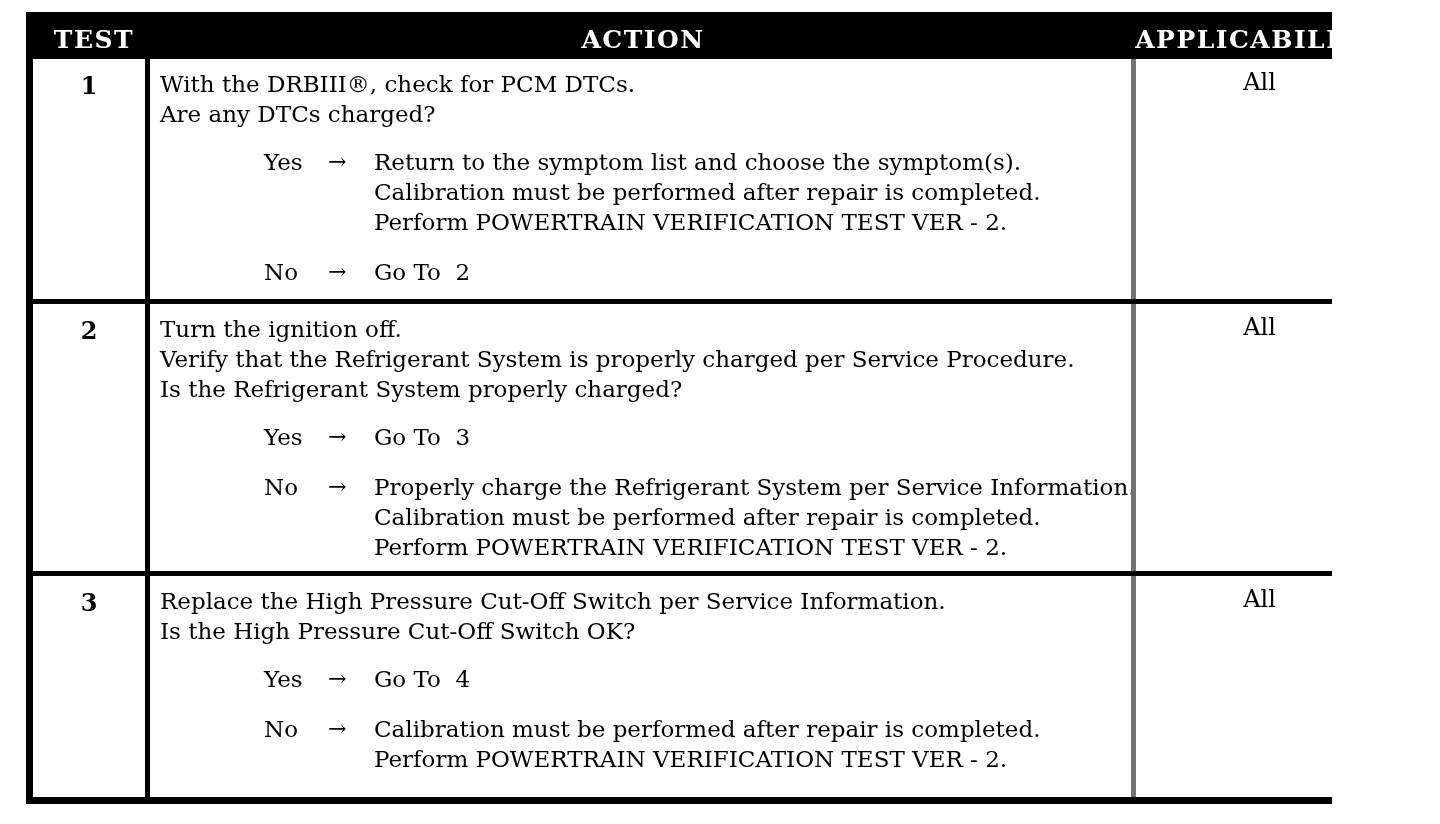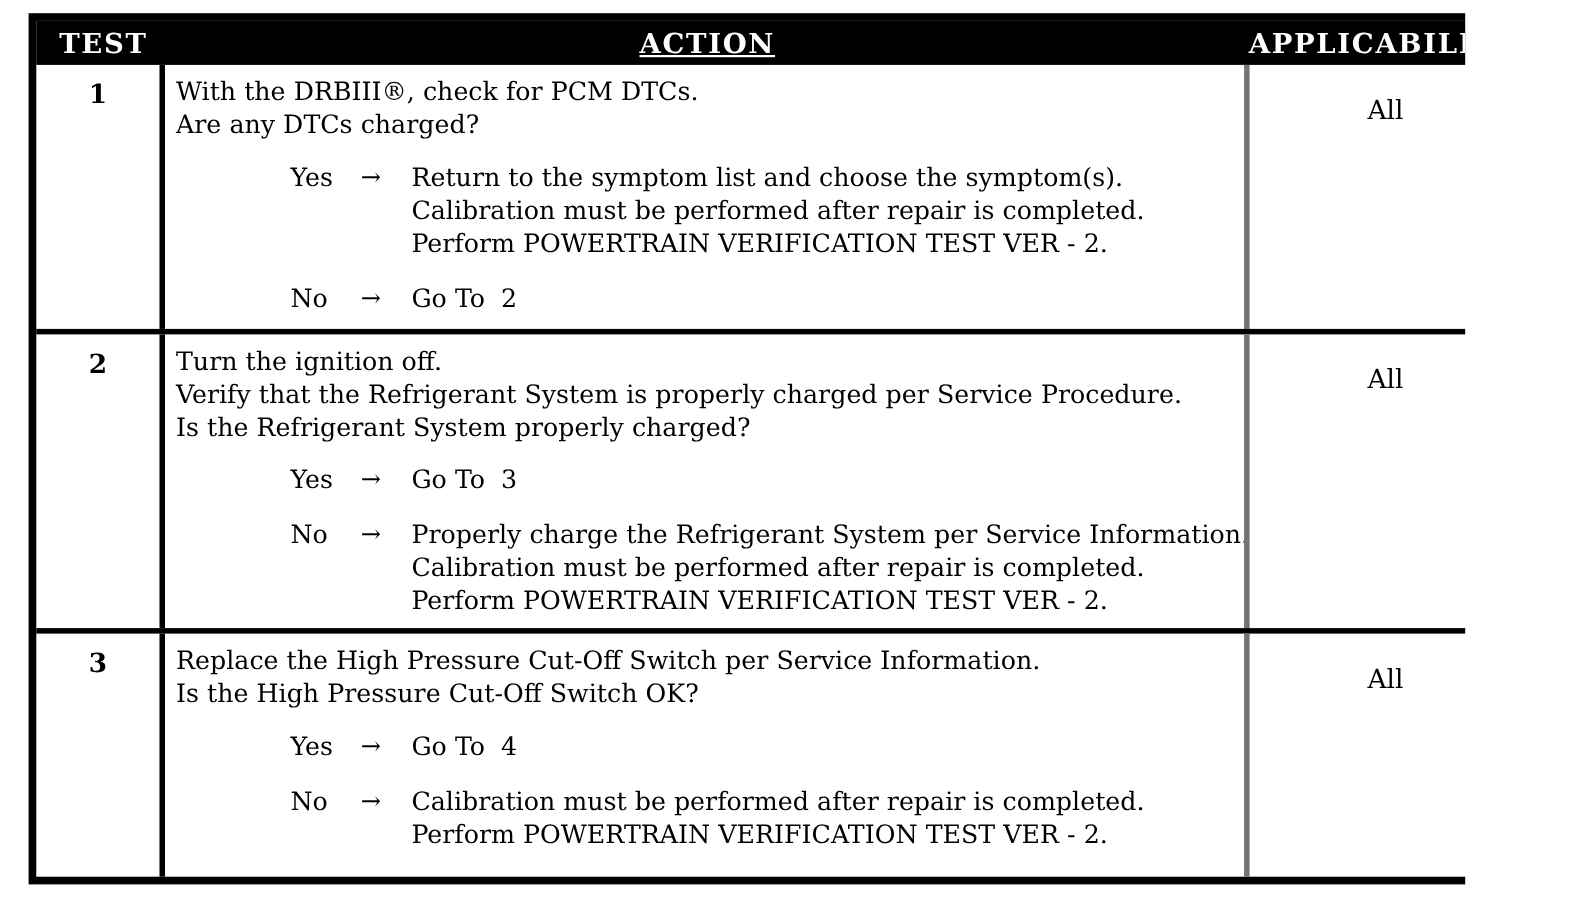--- a/index.html
+++ b/index.html
@@ -38,21 +38,21 @@
     background: #000000;
     color: #ffffff;
     height: 40px;
     flex: 0 0 40px;
     font-weight: bold;
     font-size: 25px;
     letter-spacing: 1.5px;
   }
   .th { text-align: center; box-sizing: border-box; }
   .th-test { width: 122px; }
-  .th-action { flex: 1; text-decoration: underline; }
+  .th-action { flex: 1; }
   .th-app { width: 252px; }
   
   .tbody {
     flex: 1;
     display: flex;
     flex-direction: column;
   }
   .row {
     display: flex;
     box-sizing: border-box;
@@ -76,21 +76,21 @@
     border-right: 5px solid #737373;
     padding: 10px 6px 0 10px;
     font-size: 23px;
     line-height: 30px;
     overflow: hidden;
   }
   .cell-app {
     width: 247px;
     flex: 0 0 247px;
     text-align: center;
-    padding-top: 27px;
+    padding-top: 9px;
     font-size: 24px;
   }
   .aline { white-space: nowrap; }
   
   .decision {
     display: grid;
     grid-template-columns: 64px 46px auto;
     margin-left: 104px;
     margin-top: 18px;
   }

